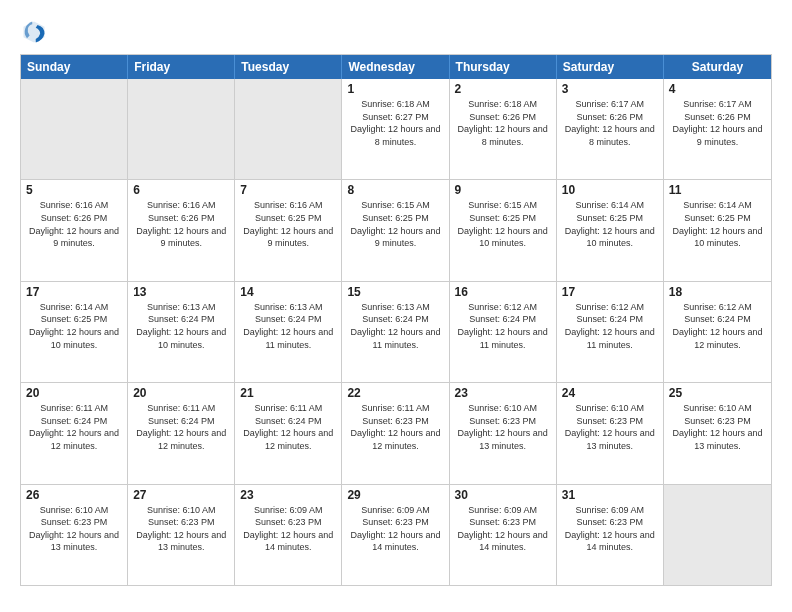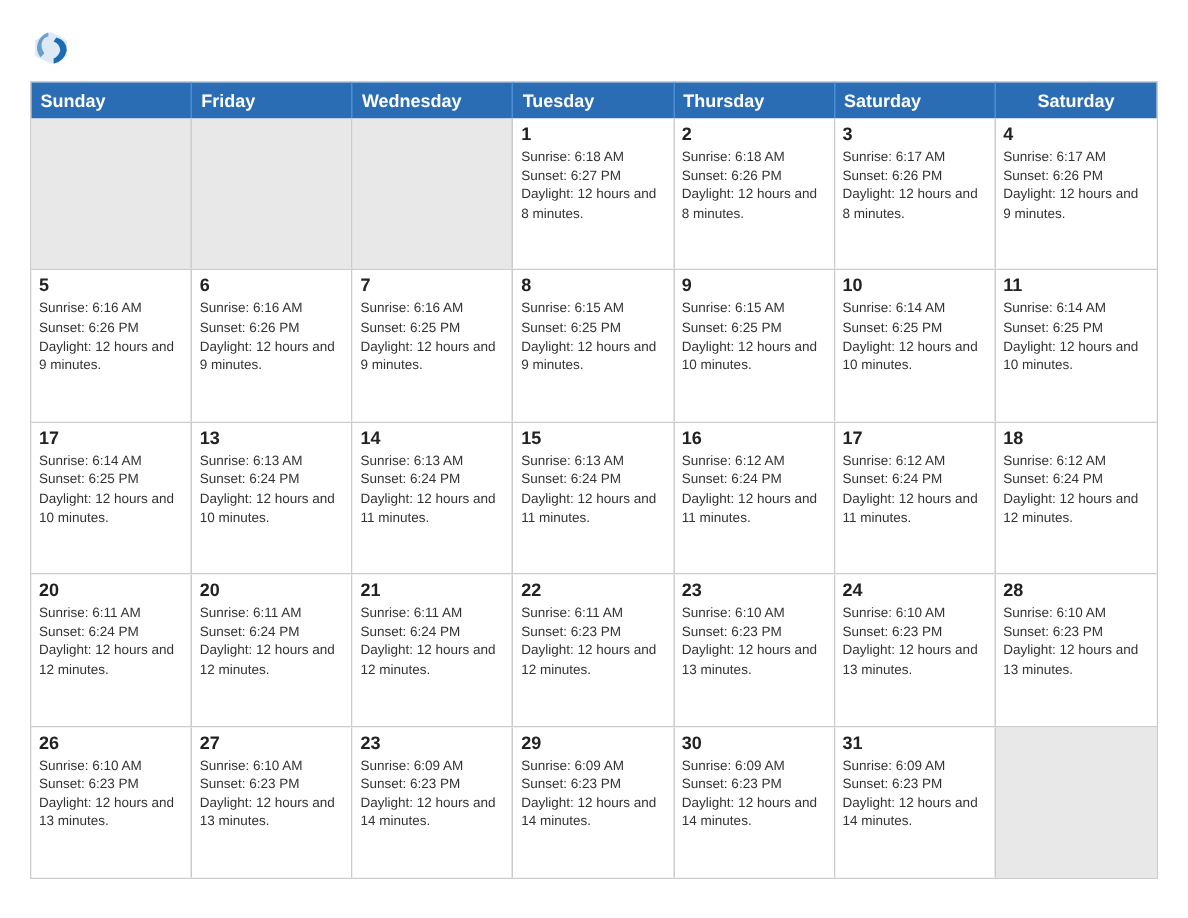--- a/index.html
+++ b/index.html
@@ -99,20 +99,21 @@
       font-size: 12px;
       font-weight: bold;
       color: #222;
       display: block;
       margin-bottom: 2px;
     }
     .cell-text {
       font-size: 9px;
       color: #333;
       line-height: 1.4;
+      text-align: center;
     }
   </style>
 </head>
 <body>
 
 <div class="page">
   <div class="header">
     <div class="logo">
       <svg class="logo-icon" viewBox="0 0 32 32">
         <polygon points="16,4 28,10 28,22 16,28 4,22 4,10" fill="#1a6ab5" opacity="0.15"></polygon>
@@ -127,22 +128,22 @@
     <div class="title-block">
       <div class="month-title"></div>
       <div class="subtitle"></div>
     </div>
   </div>
 
   <div class="calendar">
     <div class="cal-header">
     <div class="cal-header-cell">Sunday</div>
         <div class="cal-header-cell">Friday</div>
+        <div class="cal-header-cell">Tuesday</div>
         <div class="cal-header-cell">Wednesday</div>
-        <div class="cal-header-cell">Tuesday</div>
         <div class="cal-header-cell">Thursday</div>
         <div class="cal-header-cell">Saturday</div>
         <div class="cal-header-cell">Saturday</div>
       </div>
     <div class="cal-body">
     <div class="cal-row">
           <div class="cal-cell empty shaded"></div>
           <div class="cal-cell empty shaded"></div>
           <div class="cal-cell empty shaded"></div>
           <div class="cal-cell">
@@ -241,21 +242,21 @@
           </div>
           <div class="cal-cell">
             <span class="day-num">23</span>
             <div class="cell-text">Sunrise: 6:10 AM<br>Sunset: 6:23 PM<br>Daylight: 12 hours and 13 minutes.</div>
           </div>
           <div class="cal-cell">
             <span class="day-num">24</span>
             <div class="cell-text">Sunrise: 6:10 AM<br>Sunset: 6:23 PM<br>Daylight: 12 hours and 13 minutes.</div>
           </div>
           <div class="cal-cell">
-            <span class="day-num">28</span>
+            <span class="day-num">25</span>
             <div class="cell-text">Sunrise: 6:10 AM<br>Sunset: 6:23 PM<br>Daylight: 12 hours and 13 minutes.</div>
           </div>
         </div>
         <div class="cal-row">
           <div class="cal-cell">
             <span class="day-num">26</span>
             <div class="cell-text">Sunrise: 6:10 AM<br>Sunset: 6:23 PM<br>Daylight: 12 hours and 13 minutes.</div>
           </div>
           <div class="cal-cell">
             <span class="day-num">27</span>

